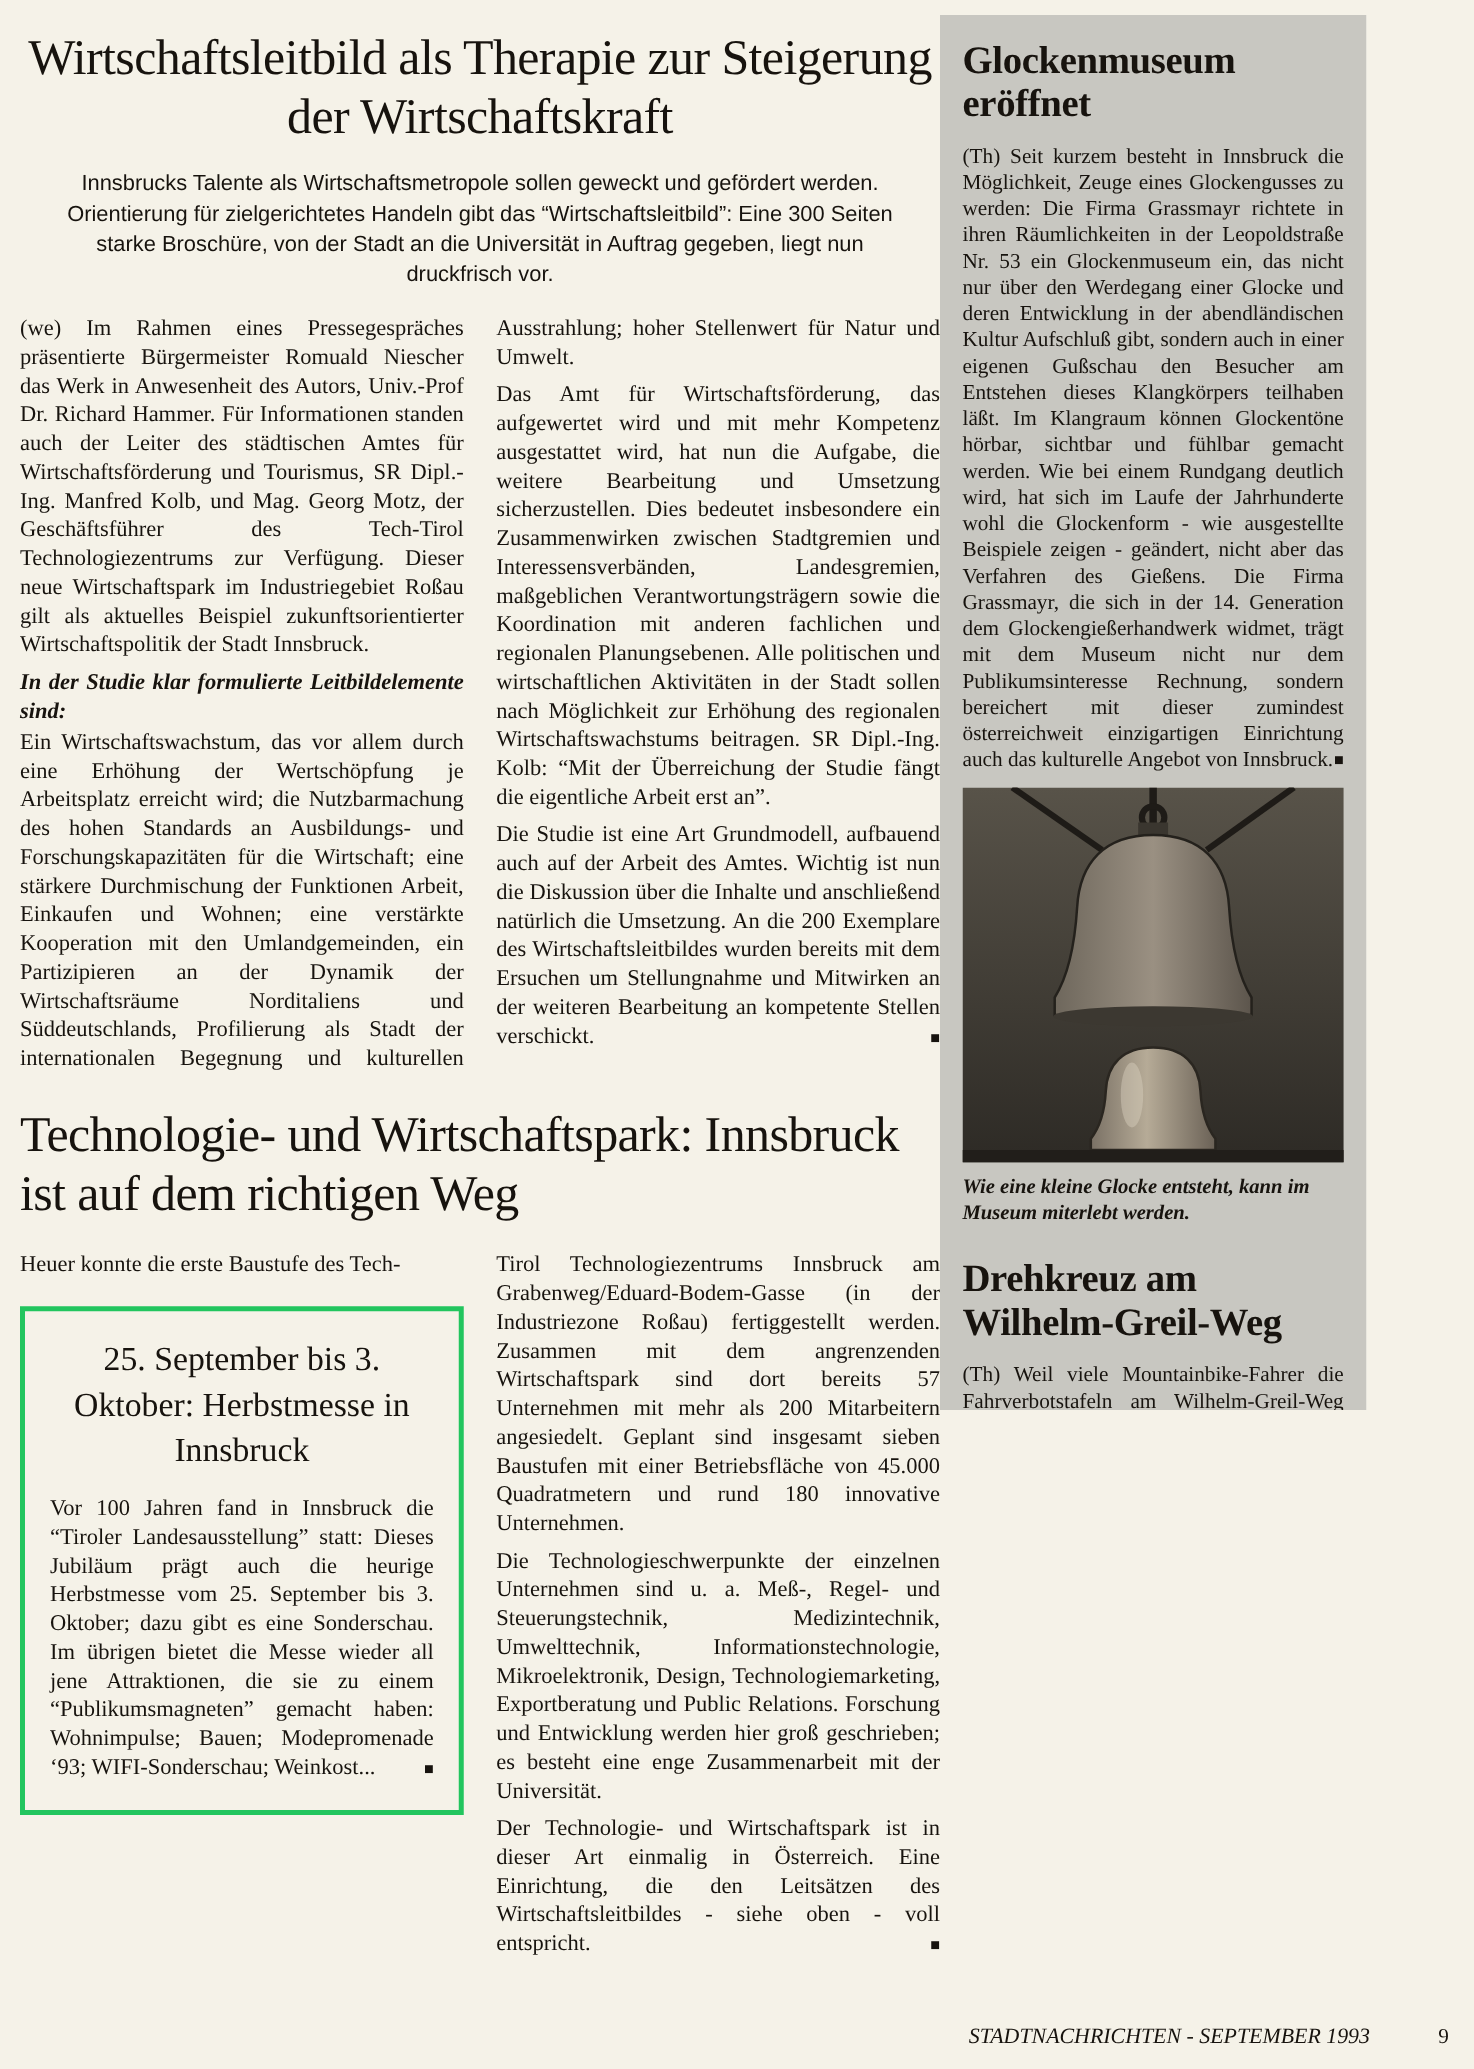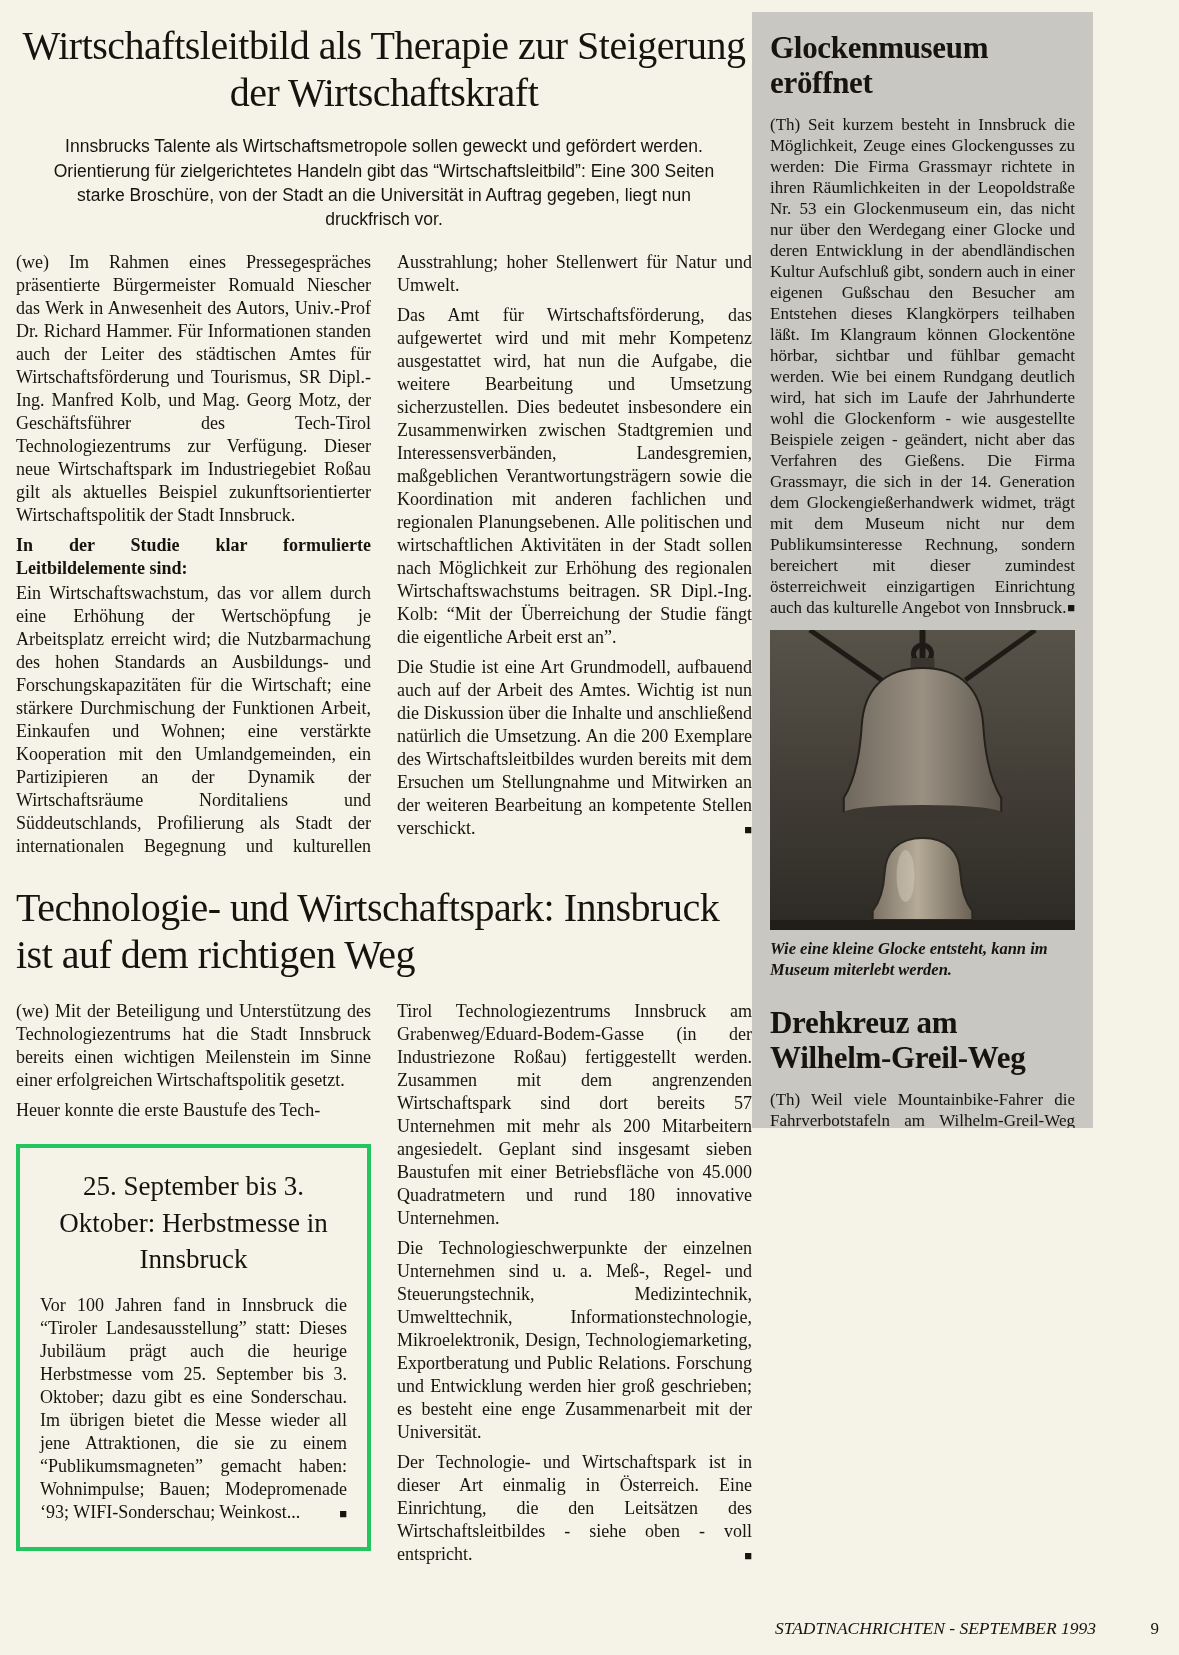--- a/index.html
+++ b/index.html
@@ -26,21 +26,21 @@
     font-size: 17.5px; line-height: 1.38;
     text-align: center; margin: 0 28px 20px;
   }
   .cols {
     column-count: 2; column-gap: 26px; column-fill: balance;
   }
   .bp {
     font-size: 18px; line-height: 23px; margin: 0 0 7px;
     text-align: justify; hyphens: auto; -webkit-hyphens: auto;
   }
-  .subhead { font-weight: 700; margin-bottom: 2px; }
+  .subhead { font-weight: 700; margin-bottom: 2px; font-style: italic; }
   .endp { position: relative; }
   .endmark { position: absolute; right: 0; bottom: 4px; font-size: 13px; line-height: 1; }
 
   .headline-2 {
     font-size: 40px; font-weight: 400; letter-spacing: -0.5px;
     line-height: 1.18; margin: 26px 0 22px;
   }
   .twocol { display: flex; gap: 26px; }
   .col { width: 355px; flex: 0 0 355px; }
 
@@ -94,21 +94,20 @@
         <p class="bp">Ein Wirtschaftswachstum, das vor allem durch eine Erhöhung der Wertschöpfung je Arbeitsplatz erreicht wird; die Nutzbarmachung des hohen Standards an Ausbildungs- und Forschungskapazitäten für die Wirtschaft; eine stärkere Durchmischung der Funktionen Arbeit, Einkaufen und Wohnen; eine verstärkte Kooperation mit den Umlandgemeinden, ein Partizipieren an der Dynamik der Wirtschaftsräume Norditaliens und Süddeutschlands, Profilierung als Stadt der internationalen Begegnung und kulturellen Ausstrahlung; hoher Stellenwert für Natur und Umwelt.</p>
         <p class="bp">Das Amt für Wirtschaftsförderung, das aufgewertet wird und mit mehr Kompetenz ausgestattet wird, hat nun die Aufgabe, die weitere Bearbeitung und Umsetzung sicherzustellen. Dies bedeutet insbesondere ein Zusammenwirken zwischen Stadtgremien und Interessensverbänden, Landesgremien, maßgeblichen Verantwortungsträgern sowie die Koordination mit anderen fachlichen und regionalen Planungsebenen. Alle politischen und wirtschaftlichen Aktivitäten in der Stadt sollen nach Möglichkeit zur Erhöhung des regionalen Wirtschaftswachstums beitragen. SR Dipl.-Ing. Kolb: “Mit der Überreichung der Studie fängt die eigentliche Arbeit erst an”.</p>
         <p class="bp endp"><span>Die Studie ist eine Art Grundmodell, aufbauend auch auf der Arbeit des Amtes. Wichtig ist nun die Diskussion über die Inhalte und anschließend natürlich die Umsetzung. An die 200 Exemplare des Wirtschaftsleitbildes wurden bereits mit dem Ersuchen um Stellungnahme und Mitwirken an der weiteren Bearbeitung an kompetente Stellen verschickt.</span><span class="endmark">■</span></p>
       </div>
     </section>
 
     <section>
       <h2 class="headline-2">Technologie- und Wirtschaftspark: Innsbruck ist auf dem richtigen Weg</h2>
       <div class="twocol">
         <div class="col">
-          <p class="bp">(we) Mit der Beteiligung und Unterstützung des Technologiezentrums hat die Stadt Innsbruck bereits einen wichtigen Meilenstein im Sinne einer erfolgreichen Wirtschaftspolitik gesetzt.</p>
           <p class="bp">Heuer konnte die erste Baustufe des Tech-</p>
           <div class="messebox">
             <div class="messebox-heading">25. September bis 3. Oktober: Herbstmesse in Innsbruck</div>
             <p class="bp endp"><span>Vor 100 Jahren fand in Innsbruck die “Tiroler Landesausstellung” statt: Dieses Jubiläum prägt auch die heurige Herbstmesse vom 25. September bis 3. Oktober; dazu gibt es eine Sonderschau. Im übrigen bietet die Messe wieder all jene Attraktionen, die sie zu einem “Publikumsmagneten” gemacht haben: Wohnimpulse; Bauen; Modepromenade ‘93; WIFI-Sonderschau; Weinkost...</span><span class="endmark">■</span></p>
           </div>
         </div>
         <div class="col">
           <p class="bp">Tirol Technologiezentrums Innsbruck am Grabenweg/Eduard-Bodem-Gasse (in der Industriezone Roßau) fertiggestellt werden. Zusammen mit dem angrenzenden Wirtschaftspark sind dort bereits 57 Unternehmen mit mehr als 200 Mitarbeitern angesiedelt. Geplant sind insgesamt sieben Baustufen mit einer Betriebsfläche von 45.000 Quadratmetern und rund 180 innovative Unternehmen.</p>
           <p class="bp">Die Technologieschwerpunkte der einzelnen Unternehmen sind u. a. Meß-, Regel- und Steuerungstechnik, Medizintechnik, Umwelttechnik, Informationstechnologie, Mikroelektronik, Design, Technologiemarketing, Exportberatung und Public Relations. Forschung und Entwicklung werden hier groß geschrieben; es besteht eine enge Zusammenarbeit mit der Universität.</p>
           <p class="bp endp"><span>Der Technologie- und Wirtschaftspark ist in dieser Art einmalig in Österreich. Eine Einrichtung, die den Leitsätzen des Wirtschaftsleitbildes - siehe oben - voll entspricht.</span><span class="endmark">■</span></p>

